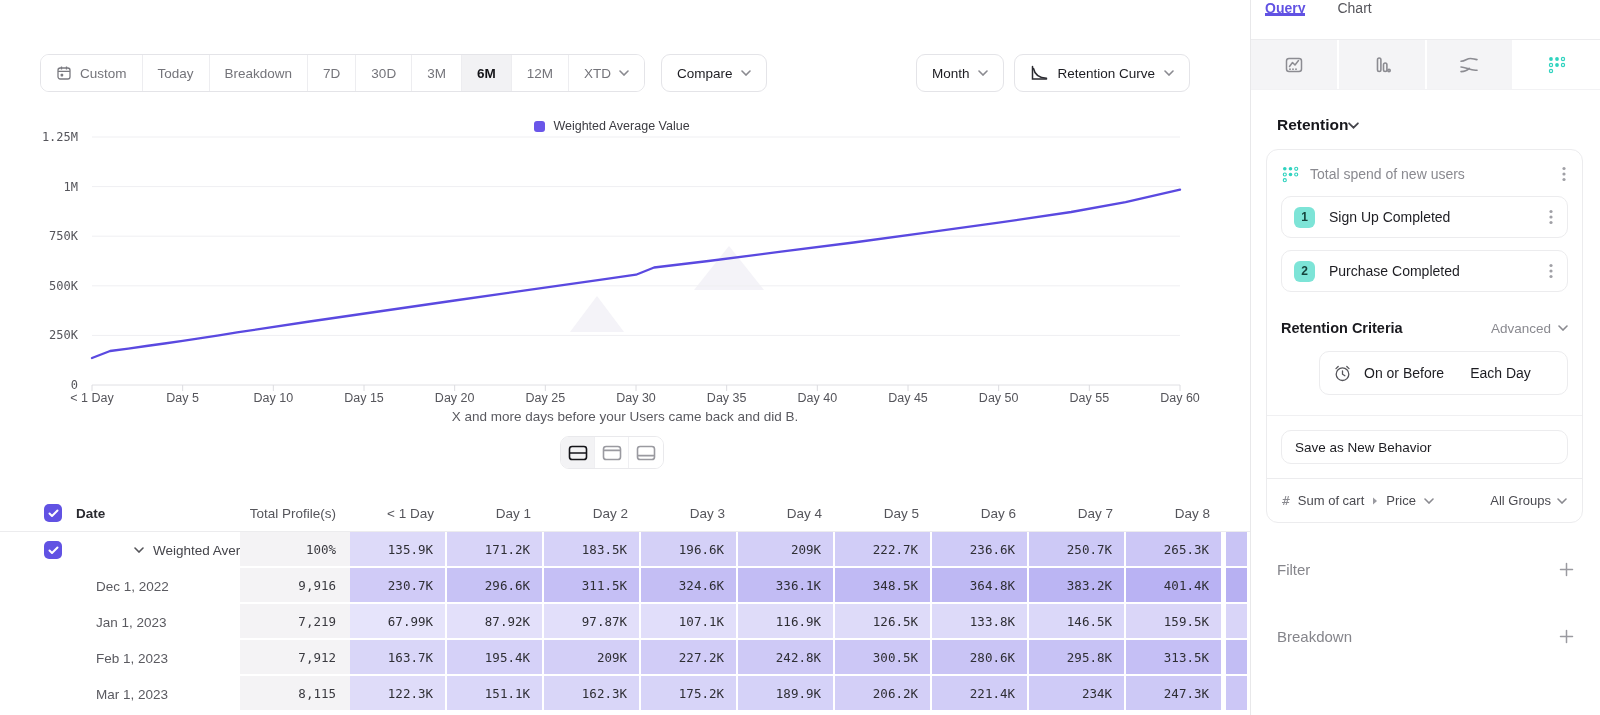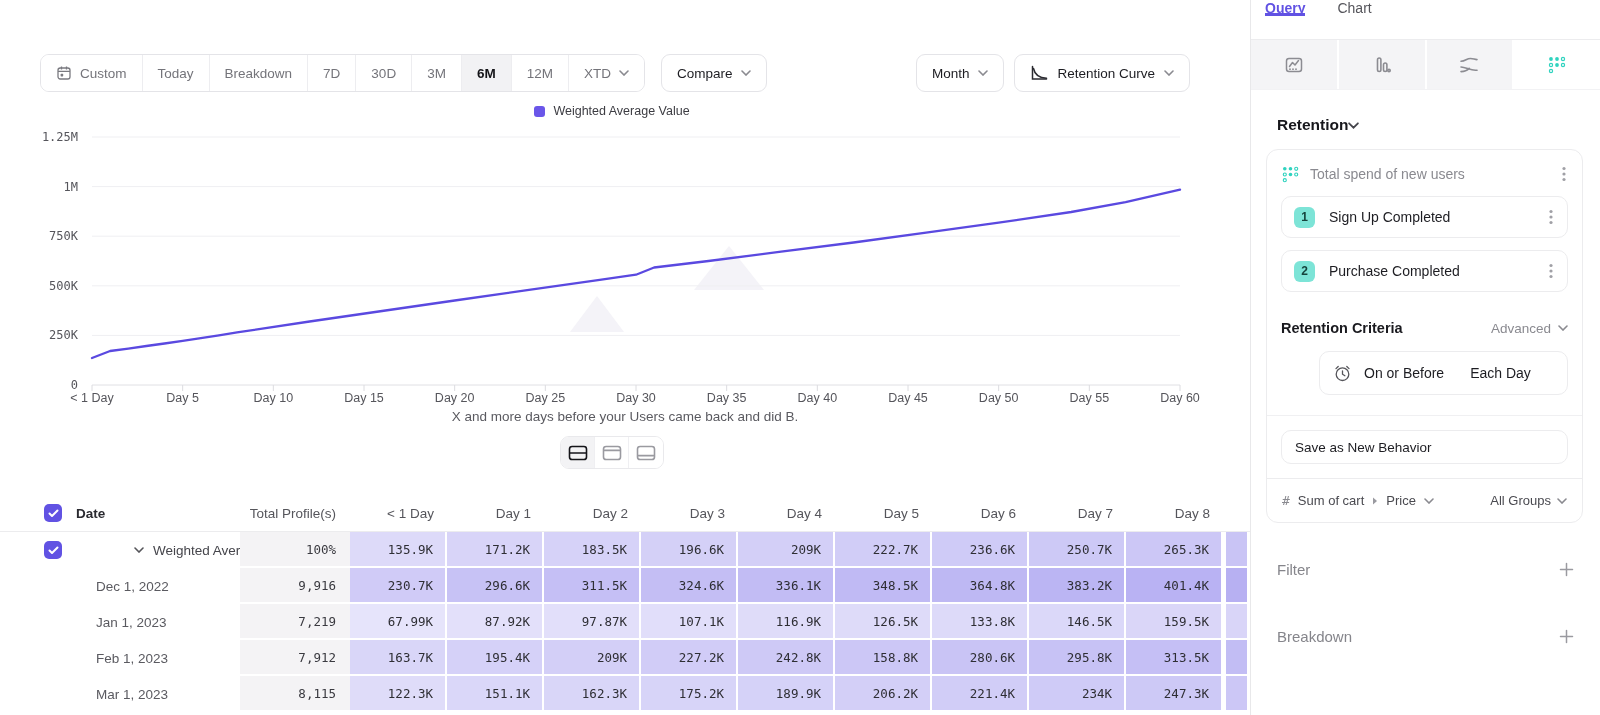--- a/index.html
+++ b/index.html
@@ -12,21 +12,21 @@
   .seg-group{display:flex;height:38px;border:1px solid #e4e4e8;border-radius:9px;overflow:hidden;box-sizing:border-box;background:#fff;}
   .seg-btn{display:flex;align-items:center;gap:8px;padding:0 15px;font-size:13.5px;color:#74747a;background:#fff;border:none;border-right:1px solid #ededf0;cursor:pointer;}
   .seg-btn:last-child{border-right:none;}
   .seg-btn.active{background:#f2f2f4;color:#141418;font-weight:700;}
   .btn{display:flex;align-items:center;gap:9px;height:38px;padding:0 15px;border:1px solid #e4e4e8;border-radius:9px;background:#fff;font-size:13.5px;color:#1d1d22;cursor:pointer;box-sizing:border-box;}
   .compare{margin-left:16px;}
   .month{margin-left:auto;}
   .curve{margin-left:10px;}
 
   
-  .legend{position:absolute;top:104px;left:0;width:1224px;display:flex;justify-content:center;align-items:center;gap:8px;font-size:12.5px;color:#3c3c42;}
+  .legend{position:absolute;top:119px;left:0;width:1224px;display:flex;justify-content:center;align-items:center;gap:8px;font-size:12.5px;color:#3c3c42;}
   .swatch{width:11px;height:11px;border-radius:3px;background:#6a56e9;}
   #chart{position:absolute;top:128px;left:0;}
   .caption{position:absolute;top:409px;left:0;width:1250px;text-align:center;font-size:13.5px;color:#5a5a60;}
   .view-toggles{position:absolute;top:436px;left:0;width:1224px;display:flex;justify-content:center;}
   .vt-group{display:flex;border:1px solid #e9e9ec;border-radius:9px;overflow:hidden;background:#fff;}
   .vt-btn{width:34px;height:31px;display:flex;align-items:center;justify-content:center;background:#fff;color:#9a9aa0;border:none;border-right:1px solid #efeff2;cursor:pointer;padding:0;}
   .vt-btn:last-child{border-right:none;}
   .vt-btn.active{background:#f3f3f5;color:#15151a;}
 
   
@@ -303,21 +303,21 @@
       <div class="trow">
         <div class="date-col">
           <span class="date-text">Feb 1, 2023</span>
         </div>
         <div class="cell-prof prof-col">7,912</div>
         <div class="cell-val day-col" style="background:rgba(97,82,227,0.240)">163.7K</div>
         <div class="cell-val day-col" style="background:rgba(97,82,227,0.267)">195.4K</div>
         <div class="cell-val day-col" style="background:rgba(97,82,227,0.279)">209K</div>
         <div class="cell-val day-col" style="background:rgba(97,82,227,0.295)">227.2K</div>
         <div class="cell-val day-col" style="background:rgba(97,82,227,0.308)">242.8K</div>
-        <div class="cell-val day-col" style="background:rgba(97,82,227,0.324)">158.8K</div>
+        <div class="cell-val day-col" style="background:rgba(97,82,227,0.324)">300.5K</div>
         <div class="cell-val day-col" style="background:rgba(97,82,227,0.341)">280.6K</div>
         <div class="cell-val day-col" style="background:rgba(97,82,227,0.354)">295.8K</div>
         <div class="cell-val day-col" style="background:rgba(97,82,227,0.369)">313.5K</div>
         <div class="cell-strip" style="background:rgba(97,82,227,0.385)"></div>
       </div>
       <div class="trow">
         <div class="date-col">
           <span class="date-text">Mar 1, 2023</span>
         </div>
         <div class="cell-prof prof-col">8,115</div>

